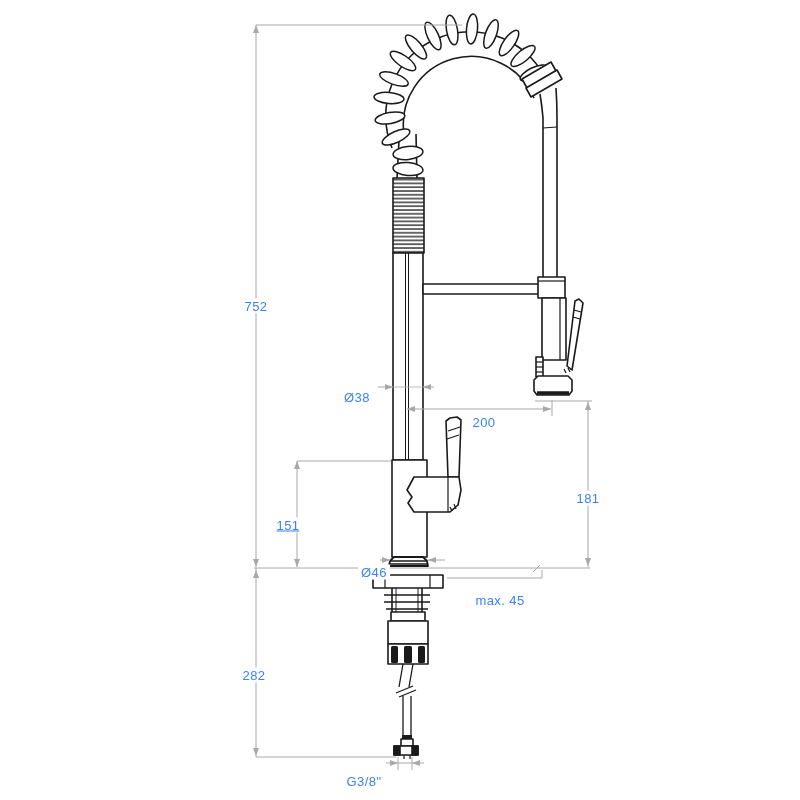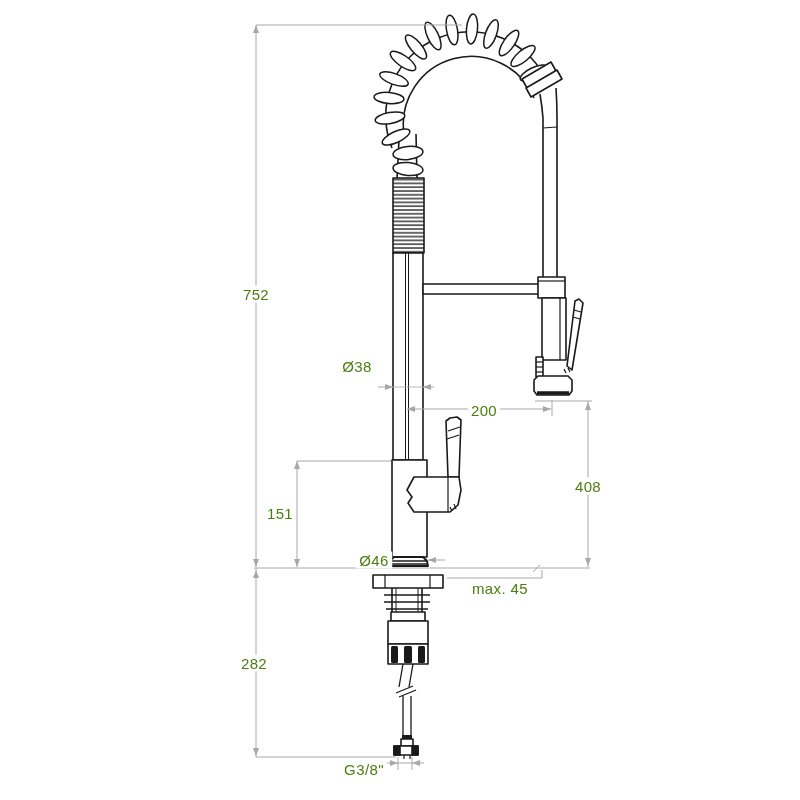--- a/index.html
+++ b/index.html
@@ -3,22 +3,22 @@
 <meta charset="utf-8">
 <style>
   html,body{margin:0;padding:0;background:#fff;}
   #page{
     position:relative;width:800px;height:800px;background:#fff;overflow:hidden;
     font-family:"Liberation Sans", sans-serif;
   }
   svg{position:absolute;left:0;top:0;}
   .dim-label{
     position:absolute;transform:translate(-50%,-50%);
-    color:#4d7c0f;font-size:15px;line-height:1;letter-spacing:.4px;
-    background:#ffffff;padding:1px 3px;white-space:nowrap;
+    color:#3b82f6;font-size:13px;line-height:1;letter-spacing:.4px;
+    background:#ffffff;padding:1px 3px;white-space:nowrap;margin-top:12px;
   }
 </style>
 </head>
 <body>
 
 <div id="page">
 
   <svg width="800" height="800" viewBox="0 0 800 800">
     <defs>
       <pattern id="coilp" width="4" height="3.8" patternUnits="userSpaceOnUse">
@@ -218,27 +218,27 @@
       <polygon points="588,566 585,558 591,558"></polygon>
       <polygon points="390,560 382,557 382,563"></polygon>
       <polygon points="428,560 436,557 436,563"></polygon>
       <polygon points="398,763 390,760 390,766"></polygon>
       <polygon points="412,763 420,760 420,766"></polygon>
     </g>
   </svg>
 
   <div class="dim-label" style="left:256px;top:294px;">752</div>
 
-  <div class="dim-label" style="left:357px;top:366px;">Ø38</div>
+  <div class="dim-label" style="left:357px;top:385px;">Ø38</div>
 
   <div class="dim-label" style="left:484px;top:410px;text-align:right;">200</div>
 
-  <div class="dim-label" style="left:588px;top:486px;">408</div>
-
-  <div class="dim-label" style="left:280px;top:513px;">151</div>
+  <div class="dim-label" style="left:588px;top:486px;">181</div>
+
+  <div class="dim-label" style="left:288px;top:513px;text-decoration:underline;">151</div>
 
   <div class="dim-label" style="left:374px;top:560px;">Ø46</div>
 
   <div class="dim-label" style="left:500px;top:588px;text-align:right;">max. 45</div>
 
   <div class="dim-label" style="left:254px;top:663px;">282</div>
 
   <div class="dim-label" style="left:364px;top:769px;">G3/8"</div>
 </div>
 

